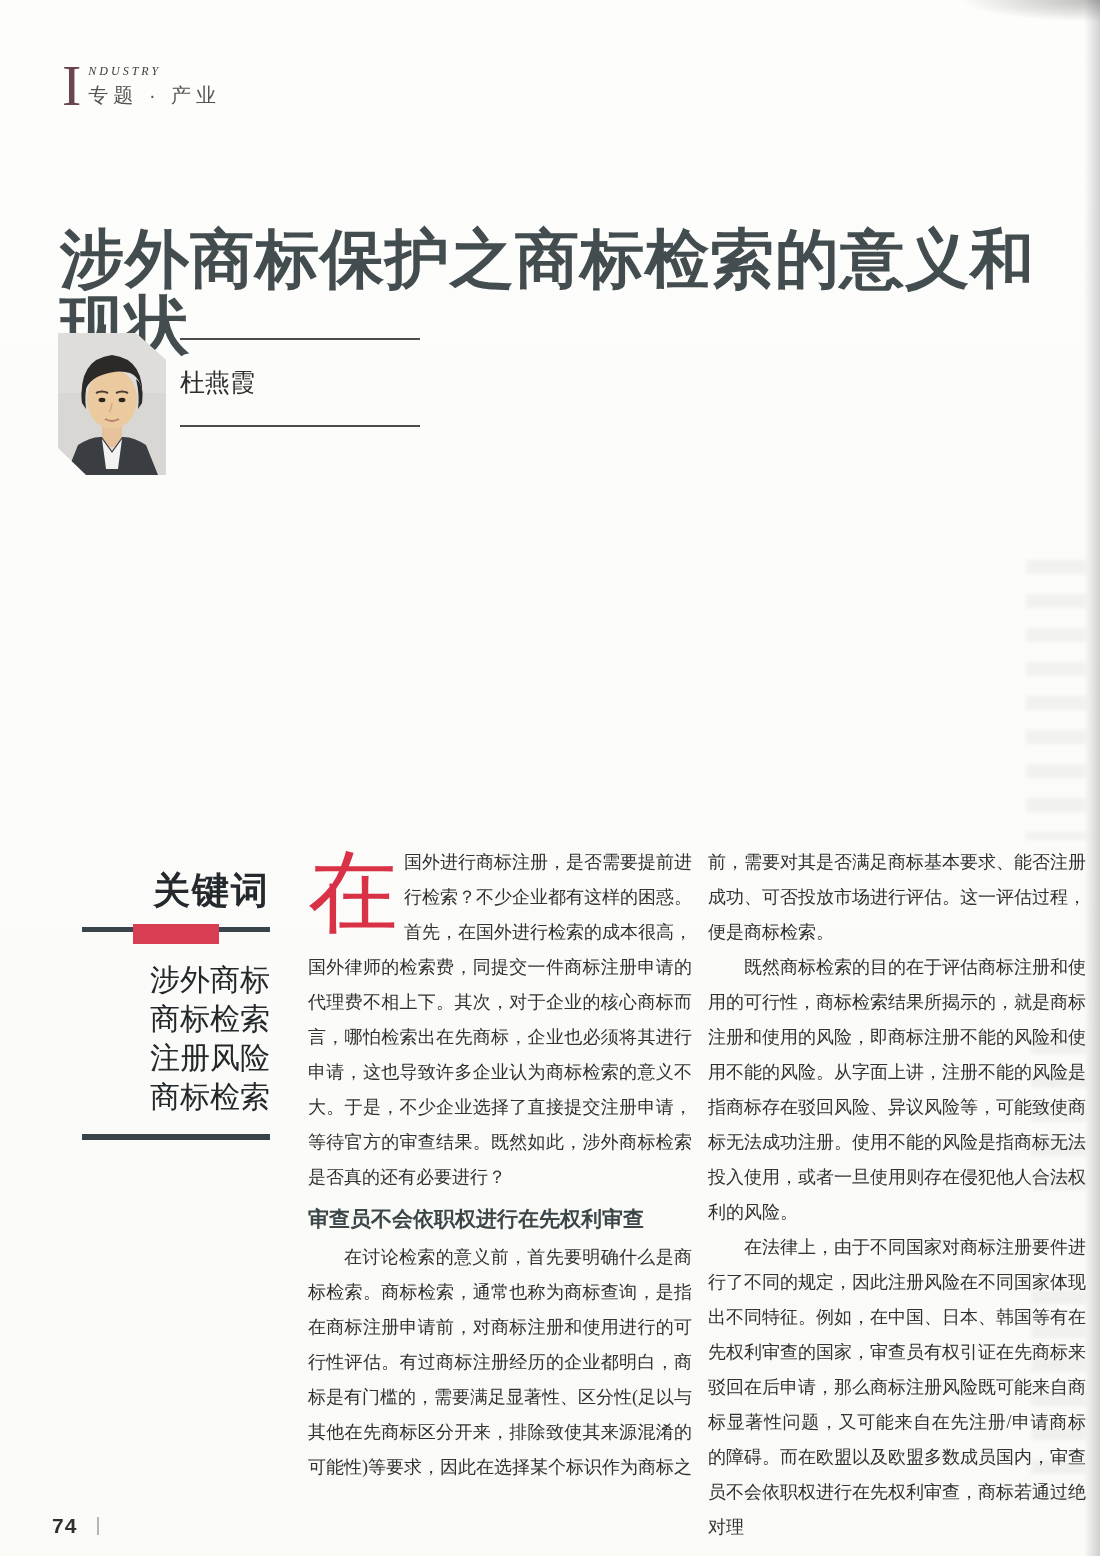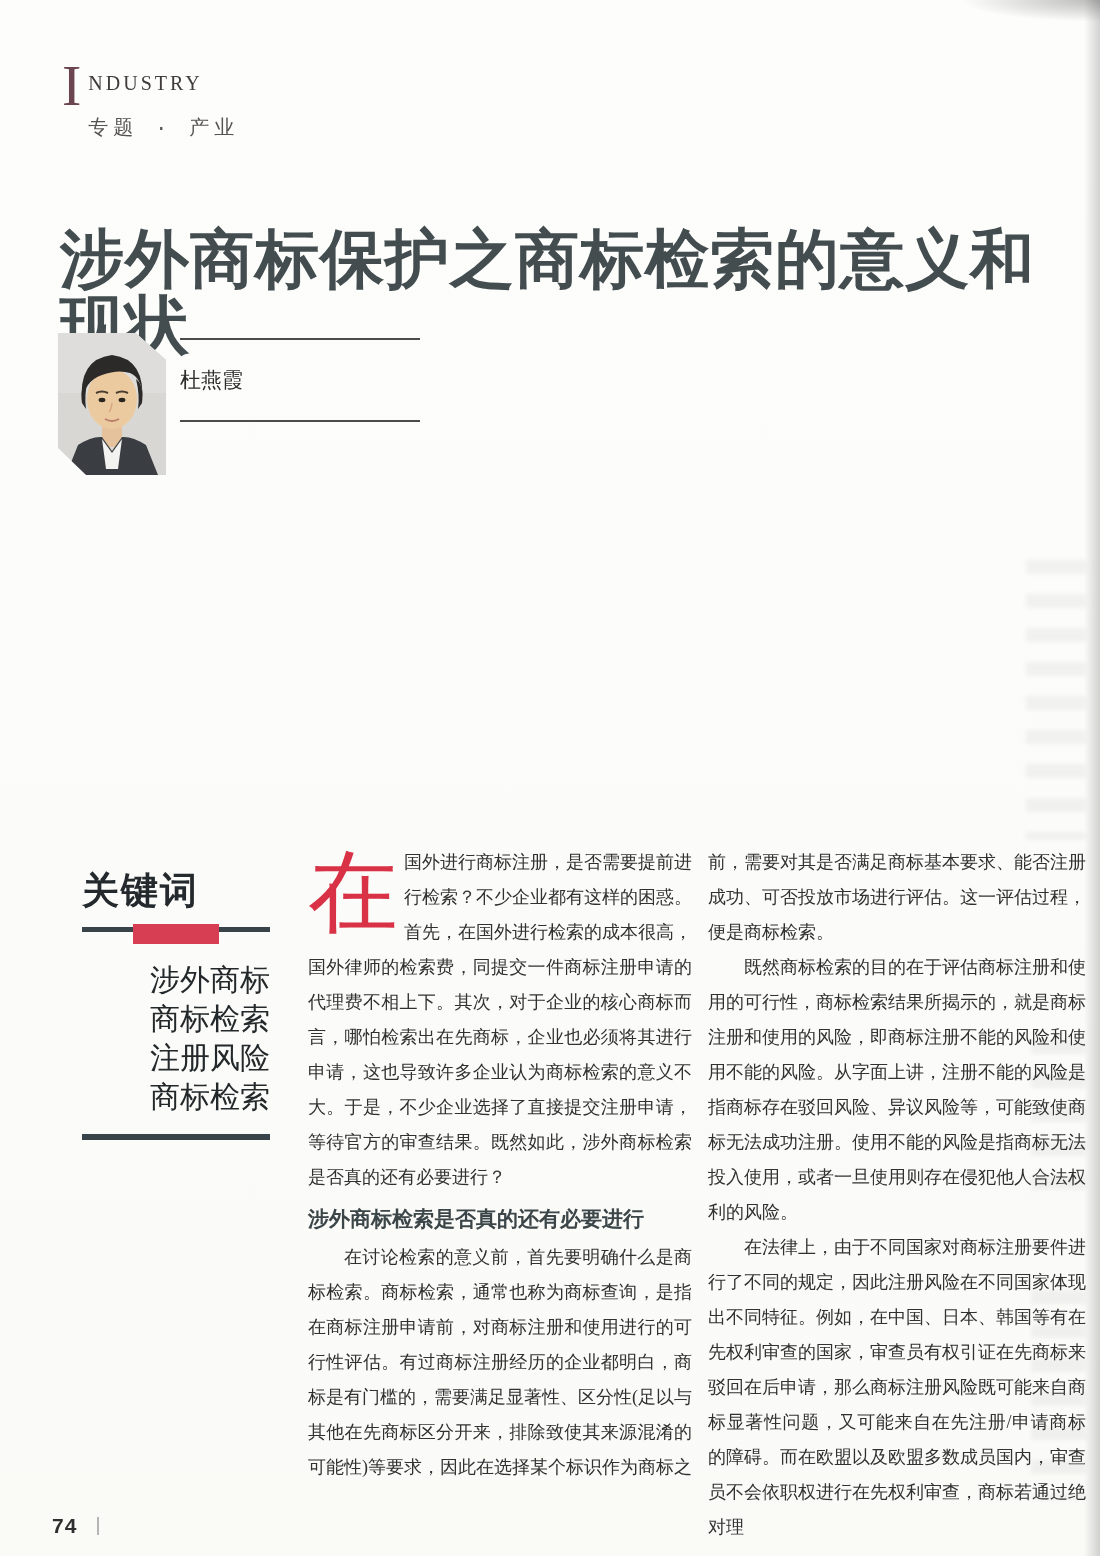--- a/index.html
+++ b/index.html
@@ -25,48 +25,48 @@
 
   
   .header{position:absolute;left:62px;top:62px;display:flex;align-items:flex-start;}
   .header-initial{
     font-family:"Liberation Serif",serif;
     font-size:58px;line-height:48px;font-weight:400;
     color:#6b4650;margin-right:7px;}
   .header-col{display:flex;flex-direction:column;}
   .header-rest{
     font-family:"Liberation Serif",serif;
-    font-size:20px;letter-spacing:3px;color:#403c3a;margin-top:10px;}
+    font-size:12px;letter-spacing:3px;color:#403c3a;margin-top:2px;font-style:italic;}
   .header-sub{
-    font-size:20px;letter-spacing:5px;color:#565451;margin-top:19px;
-    font-family:Liberation Mono, monospace;}
+    font-size:20px;letter-spacing:5px;color:#565451;margin-top:3px;
+    font-family:Liberation Sans, sans-serif;}
 
   
   .title{
     position:absolute;left:60px;top:226px;width:990px;
     font-size:64px;line-height:66px;font-weight:700;
     letter-spacing:1px;color:#434d4f;
     font-family:Liberation Sans, sans-serif;}
 
   
   .photo{
     position:absolute;left:58px;top:333px;width:108px;height:142px;
     clip-path:polygon(0% 0%,72% 0%,100% 19%,100% 100%,26% 100%,0% 81%);}
   .author-info{position:absolute;left:180px;top:338px;width:240px;}
   .author-rule{height:2px;background:#4c4c4c;}
-  .author-name{margin-top:26px;font-size:21px;color:#2d2d2d;}
+  .author-name{margin-top:26px;font-size:25px;color:#2d2d2d;}
   .author-affiliation{margin-top:10px;font-size:21px;letter-spacing:0.5px;color:#2d2d2d;}
   .author-rule-bottom{margin-top:26px;height:2px;background:#4c4c4c;}
 
   
   .keywords{position:absolute;left:82px;top:866px;width:188px;}
   .kw-heading{
     font-family:Liberation Serif, serif;
     font-size:37px;font-weight:700;color:#23292c;
-    text-align:left;letter-spacing:2px;}
+    text-align:right;letter-spacing:2px;}
   .kw-rule-wrap{position:relative;height:24px;margin-top:8px;}
   .kw-rule{position:absolute;left:0;right:0;top:3px;height:5px;background:#39444a;}
   .kw-accent{position:absolute;left:50%;transform:translateX(-50%);top:0;width:86px;height:20px;}
   .kw-list{margin-top:12px;}
   .kw-item{
     font-family:"Liberation Serif","DejaVu Serif",serif;
     font-size:30px;line-height:39px;color:#23282a;text-align:right;}
   .kw-rule-bottom{margin-top:18px;height:6px;background:#39444a;}
 
   
@@ -160,21 +160,21 @@
       <div class="kw-item">注册风险</div>
       <div class="kw-item">商标检索</div>
     </div>
     <div class="kw-rule-bottom"></div>
   </div>
 
   <div class="col col-left">
     <div>
       <span class="dropcap">在</span><span>国外进行商标注册，是否需要提前进行检索？不少企业都有这样的困惑。首先，在国外进行检索的成本很高，国外律师的检索费，同提交一件商标注册申请的代理费不相上下。其次，对于企业的核心商标而言，哪怕检索出在先商标，企业也必须将其进行申请，这也导致许多企业认为商标检索的意义不大。于是，不少企业选择了直接提交注册申请，等待官方的审查结果。既然如此，涉外商标检索是否真的还有必要进行？</span>
     </div>
-    <div class="section-heading">涉外商标检索是否真的还有必要进行</div>
+    <div class="section-heading">审查员不会依职权进行在先权利审查</div>
     <div class="indent">在讨论检索的意义前，首先要明确什么是商标检索。商标检索，通常也称为商标查询，是指在商标注册申请前，对商标注册和使用进行的可行性评估。有过商标注册经历的企业都明白，商标是有门槛的，需要满足显著性、区分性(足以与其他在先商标区分开来，排除致使其来源混淆的可能性)等要求，因此在选择某个标识作为商标之</div>
   </div>
 
   <div class="col col-right">
     <div>前，需要对其是否满足商标基本要求、能否注册成功、可否投放市场进行评估。这一评估过程，便是商标检索。</div>
     <div class="indent">既然商标检索的目的在于评估商标注册和使用的可行性，商标检索结果所揭示的，就是商标注册和使用的风险，即商标注册不能的风险和使用不能的风险。从字面上讲，注册不能的风险是指商标存在驳回风险、异议风险等，可能致使商标无法成功注册。使用不能的风险是指商标无法投入使用，或者一旦使用则存在侵犯他人合法权利的风险。</div>
     <div class="indent">在法律上，由于不同国家对商标注册要件进行了不同的规定，因此注册风险在不同国家体现出不同特征。例如，在中国、日本、韩国等有在先权利审查的国家，审查员有权引证在先商标来驳回在后申请，那么商标注册风险既可能来自商标显著性问题，又可能来自在先注册/申请商标的障碍。而在欧盟以及欧盟多数成员国内，审查员不会依职权进行在先权利审查，商标若通过绝对理</div>
   </div>
 
   <div class="page-number">

